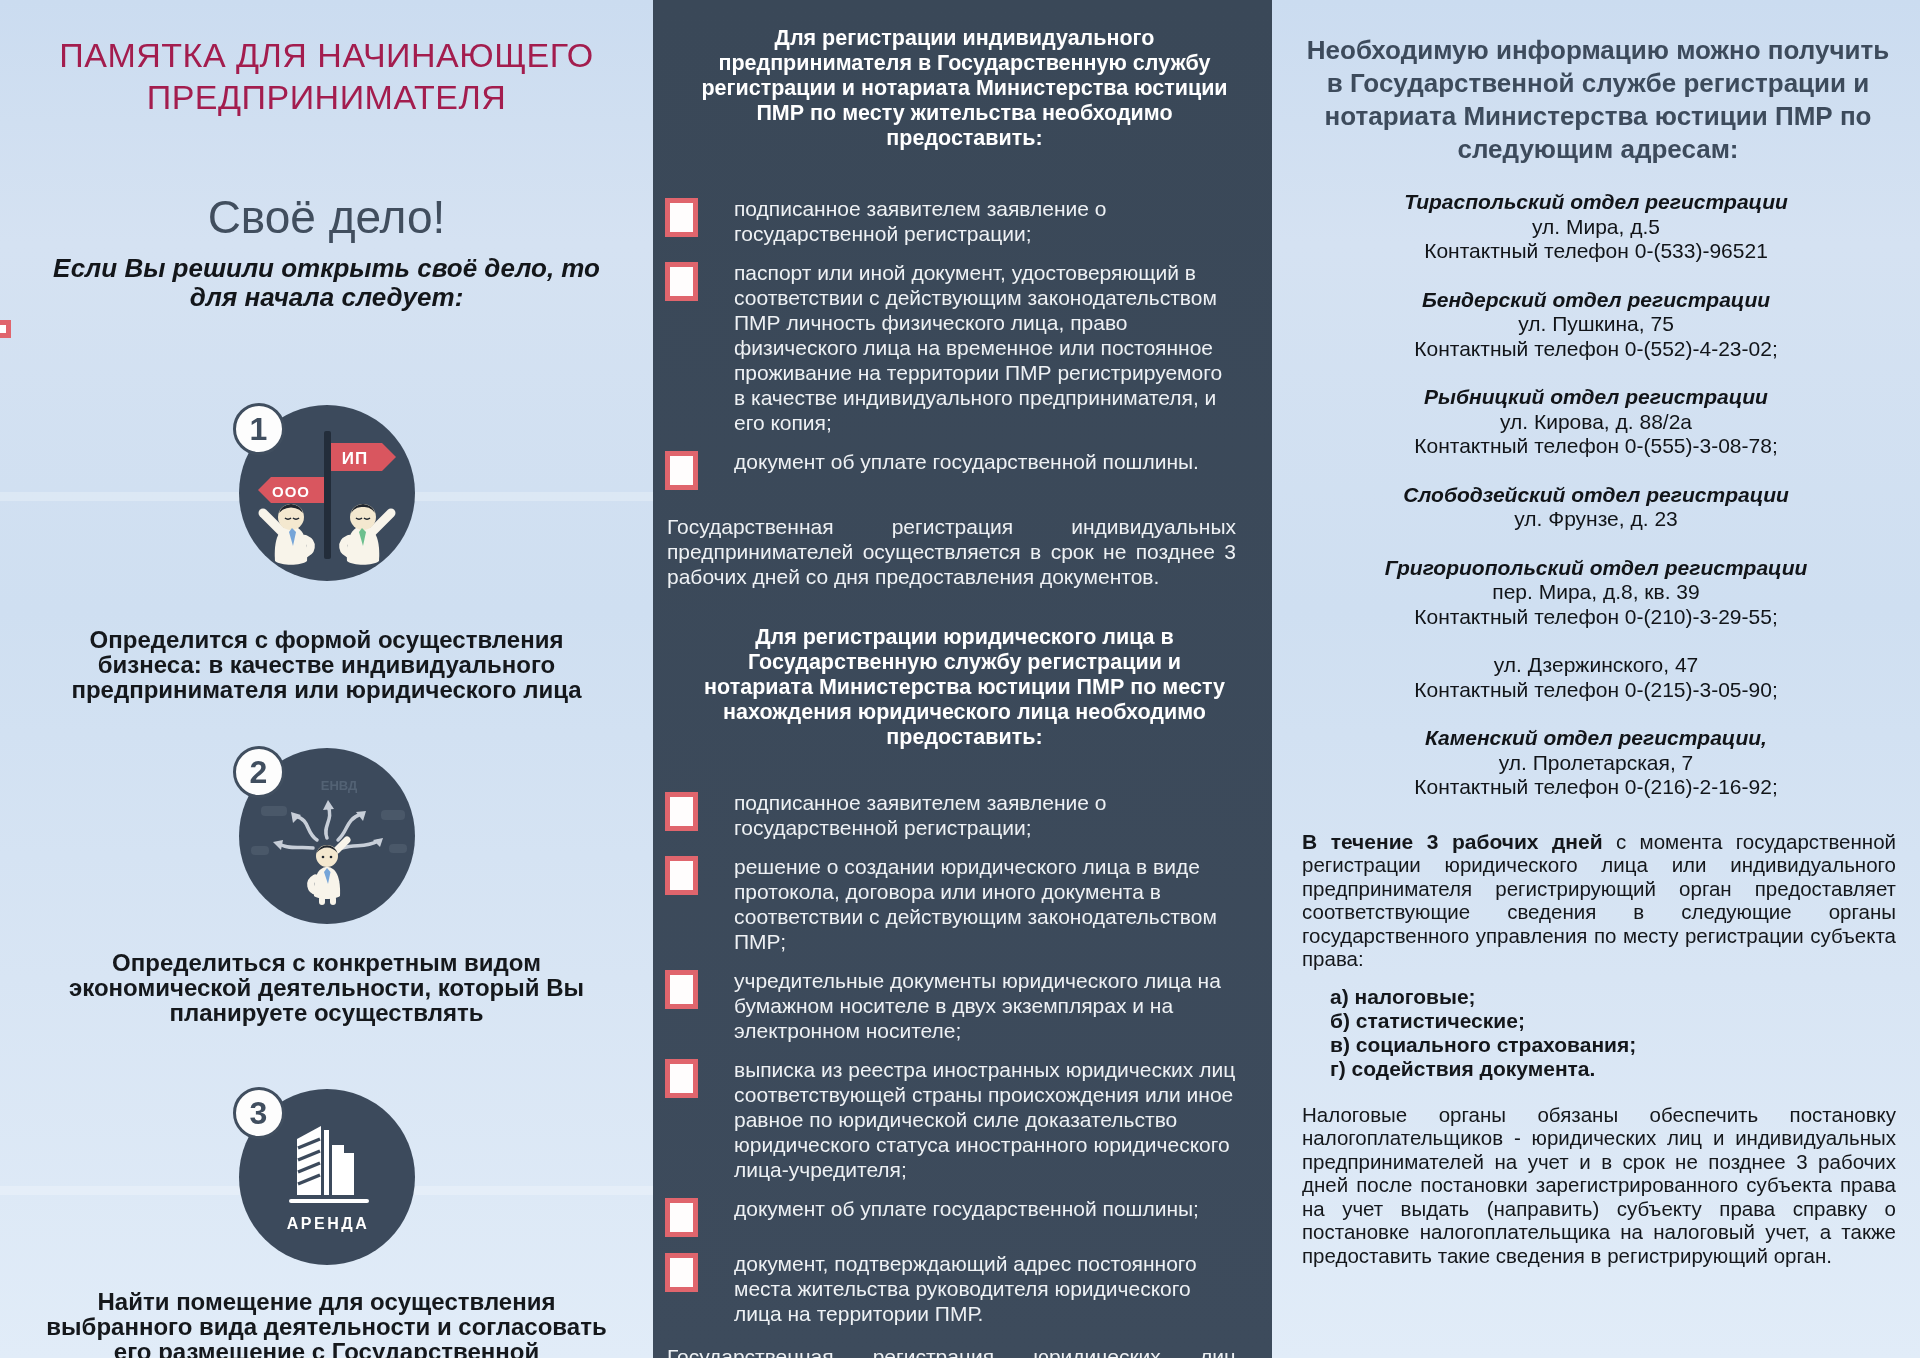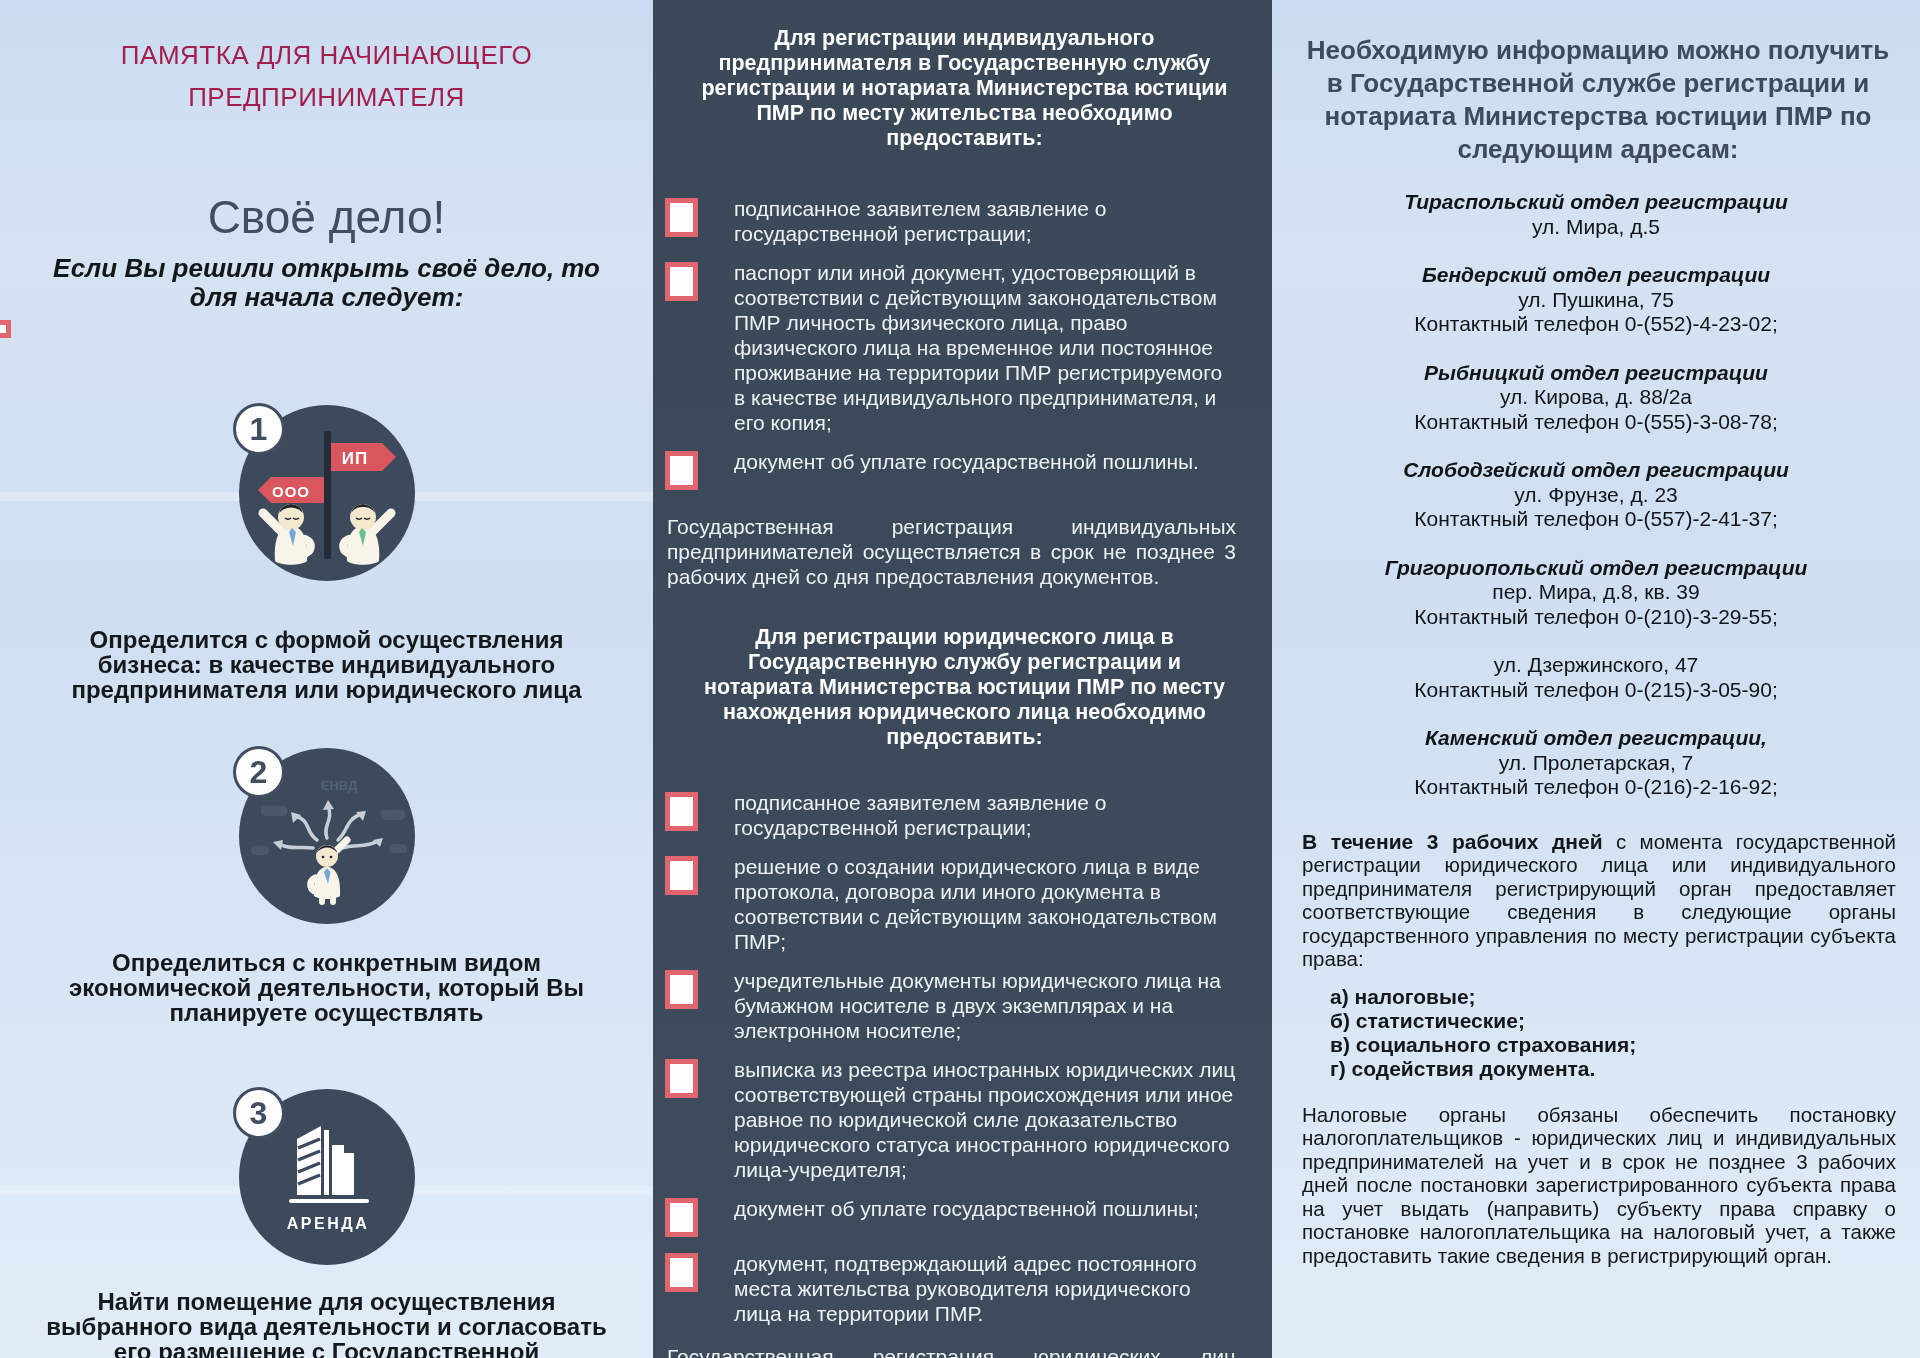--- a/index.html
+++ b/index.html
@@ -7,21 +7,21 @@
   body{font-family:"Liberation Sans","DejaVu Sans",sans-serif;}
   #leaflet{position:relative;width:1920px;height:1358px;overflow:hidden;display:flex;}
 
   
   .side-bg{background:linear-gradient(180deg,#cbdcf0 0%,#d5e2f2 18%,#cfdff1 45%,#d8e5f4 72%,#e1ecf8 100%);}
   #col-left{position:relative;width:653px;height:1358px;text-align:center;}
   #col-right{position:relative;width:648px;height:1358px;}
 
   .stripe{position:absolute;left:0;width:653px;height:9px;background:rgba(255,255,255,.25);}
 
-  .l-title{margin-top:34px;font-size:26px;line-height:42px;font-weight:500;letter-spacing:.5px;color:#a31d4e;}
+  .l-title{margin-top:34px;font-size:34px;line-height:42px;font-weight:500;letter-spacing:.5px;color:#a31d4e;}
   .l-sub{margin-top:74px;font-size:46px;line-height:50px;color:#414e5e;}
   .l-intro{margin:12px auto 0;max-width:560px;font-size:26px;line-height:29px;font-weight:bold;color:#13161a;font-style:italic;}
 
   .step{position:relative;width:176px;margin:0 auto;}
   .step-circle{width:176px;height:176px;border-radius:50%;background:#3c4a5c;overflow:hidden;}
   .badge{position:absolute;left:-6px;top:-2px;width:52px;height:52px;border-radius:50%;
          background:#fdfdfd;border:3px solid #404e5f;color:#404e5f;font-size:32px;font-weight:600;
          display:flex;align-items:center;justify-content:center;}
   .step1{margin-top:93px;} .step2{margin-top:46px;} .step3{margin-top:64px;}
   .caption{margin:0 auto;max-width:575px;font-size:24px;line-height:25px;font-weight:bold;color:#15181c;}
@@ -224,35 +224,35 @@
 
     <div class="mpara mpara2">Государственная регистрация юридических лиц осуществляется в срок не позднее 10 рабочих дней со дня предоставления документов в регистрирующий орган.</div>
   </div>
 
   <div id="col-right" class="side-bg">
     <div class="r-head">Необходимую информацию можно получить в Государственной службе регистрации и нотариата Министерства юстиции ПМР по следующим адресам:</div>
 
     <div class="office">
       <div class="oname">Тираспольский отдел регистрации</div>
       <div>ул. Мира, д.5</div>
+      <div>Контактный телефон 0-(533)-96521</div>
     </div>
     <div class="office">
       <div class="oname">Бендерский отдел регистрации</div>
       <div>ул. Пушкина, 75</div>
       <div>Контактный телефон 0-(552)-4-23-02;</div>
     </div>
     <div class="office">
       <div class="oname">Рыбницкий отдел регистрации</div>
       <div>ул. Кирова, д. 88/2а</div>
       <div>Контактный телефон 0-(555)-3-08-78;</div>
     </div>
     <div class="office">
       <div class="oname">Слободзейский отдел регистрации</div>
       <div>ул. Фрунзе, д. 23</div>
-      <div>Контактный телефон 0-(557)-2-41-37;</div>
     </div>
     <div class="office">
       <div class="oname">Григориопольский отдел регистрации</div>
       <div>пер. Мира, д.8, кв. 39</div>
       <div>Контактный телефон 0-(210)-3-29-55;</div>
     </div>
     <div class="office">
       <div>ул. Дзержинского, 47</div>
       <div>Контактный телефон 0-(215)-3-05-90;</div>
     </div>

